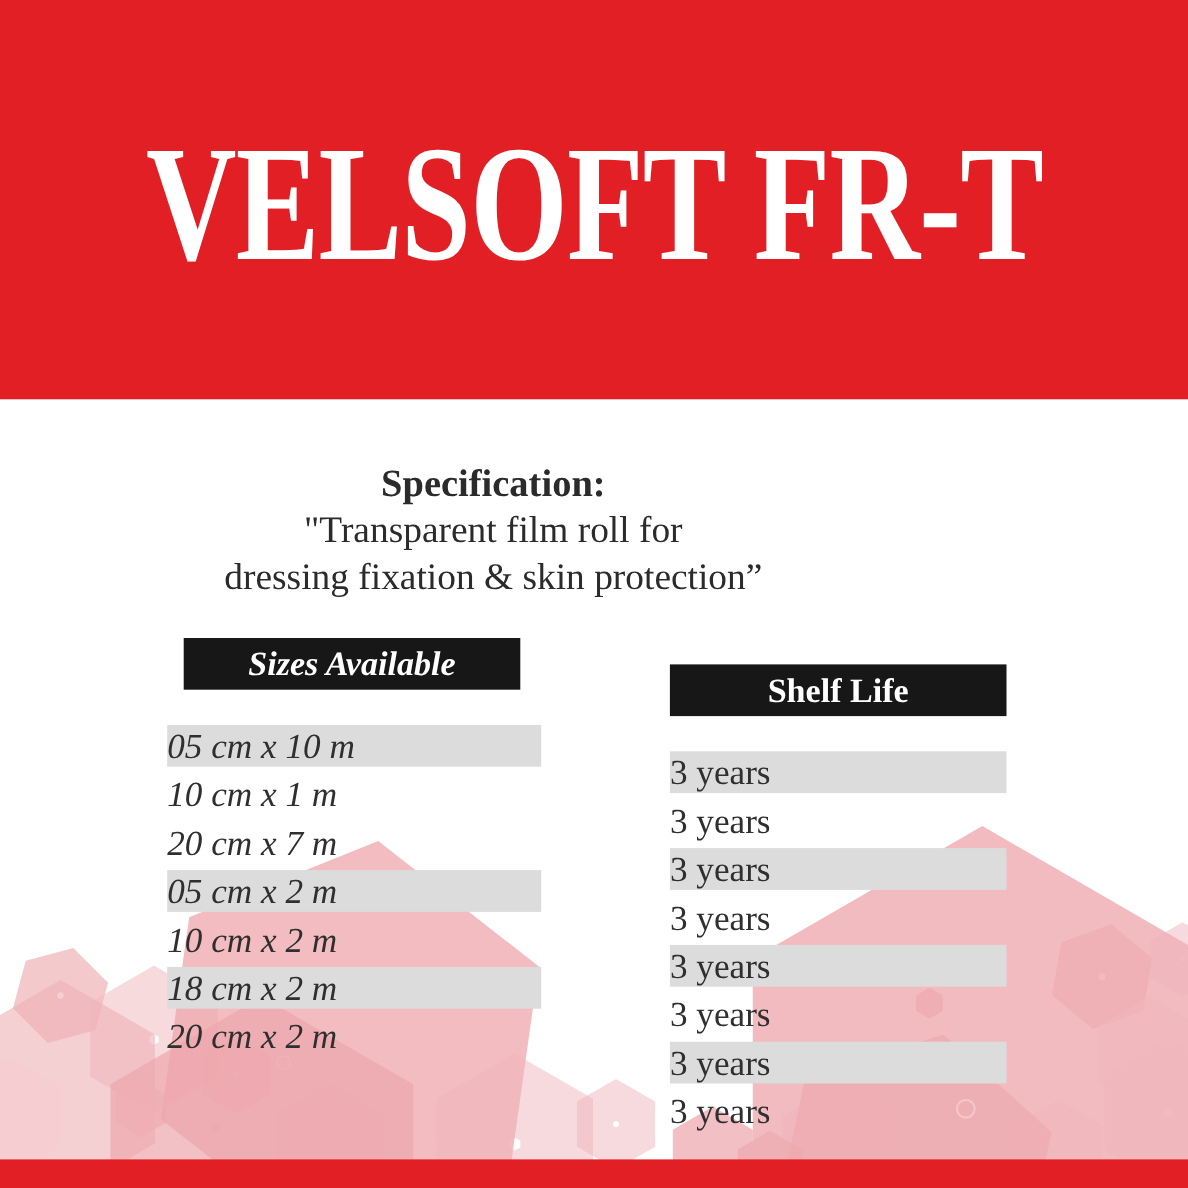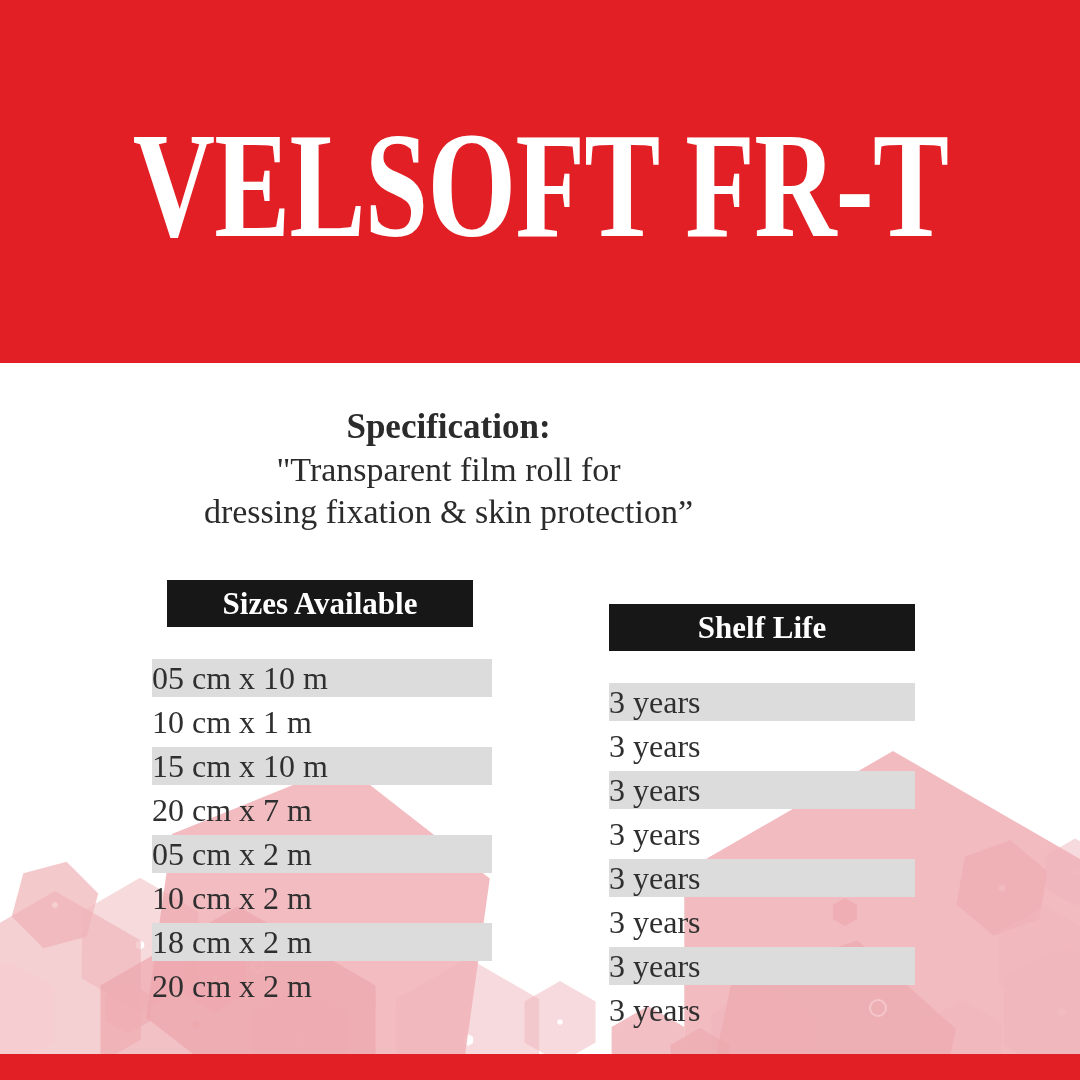--- a/index.html
+++ b/index.html
@@ -47,21 +47,21 @@
     white-space: nowrap;
     transform: scaleX(0.76);
     transform-origin: center center;
     line-height: 1;
     margin-top: 6px;
   }
 
   
   .spec {
     position: absolute;
-    left: 0; top: 405px;
+    left: 0; top: 418px;
     width: 897px;
     text-align: center;
     z-index: 2;
     color: #2b2b2b;
   }
   .spec-heading {
     font-weight: 700;
     font-size: 35px;
     line-height: 44px;
   }
@@ -69,21 +69,21 @@
     font-size: 34px;
     line-height: 42px;
   }
 
   
   .col {
     position: absolute;
     top: 580px;
     z-index: 2;
   }
-  .col-left  { left: 152px; width: 340px; }
+  .col-left  { left: 152px; width: 340px; font-style: italic; }
   .col-right { left: 609px; width: 306px; margin-top: 24px; }
 
   .thead {
     background: #171717;
     color: #ffffff;
     font-weight: 700;
     font-size: 31px;
     height: 47px;
     line-height: 47px;
     text-align: center;
@@ -161,21 +161,20 @@
     <div class="spec-heading">Specification:</div>
     <div class="spec-line">"Transparent film roll for</div>
     <div class="spec-line">dressing fixation &amp; skin protection”</div>
   </div>
 
   <div class="col col-left">
     <div class="thead">Sizes Available</div>
     <div class="rows">
       <div class="row gray">05 cm x 10 m</div>
       <div class="row">10 cm x 1 m</div>
-      <div class="row gray">15 cm x 10 m</div>
       <div class="row">20 cm x 7 m</div>
       <div class="row gray">05 cm x 2 m</div>
       <div class="row">10 cm x 2 m</div>
       <div class="row gray">18 cm x 2 m</div>
       <div class="row">20 cm x 2 m</div>
     </div>
   </div>
 
   <div class="col col-right">
     <div class="thead">Shelf Life</div>

